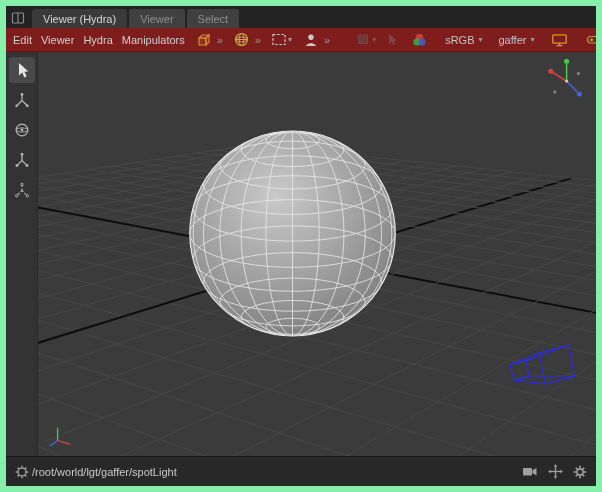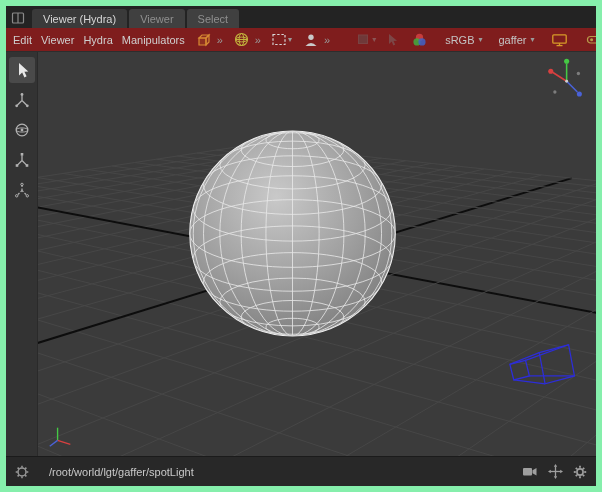--- a/index.html
+++ b/index.html
@@ -26,21 +26,21 @@
   
   .main{flex:1;display:flex;min-height:0}
   .toolcol{flex:0 0 32px;background:#333;border-right:1px solid #2a2a2a;
            display:flex;flex-direction:column;align-items:center;padding-top:5px;gap:4px}
   .tool{width:26px;height:26px;display:flex;align-items:center;justify-content:center;border-radius:3px;cursor:pointer}
   .tool.selected{background:#4a4a4a}
   .viewport{flex:1;background:#3b3b3b;overflow:hidden;position:relative;cursor:crosshair}
   .viewport svg{display:block;width:100%;height:100%}
   
   .statusbar{flex:0 0 30px;background:#282828;border-top:1px solid #1b1b1b;
-             display:flex;align-items:center;padding:0 9px;gap:20px}
+             display:flex;align-items:center;padding:0 9px;gap:3px}
   .path{font-size:11px;color:#c9c9c9;cursor:text}
   .sbicons{margin-left:auto;display:flex;align-items:center;gap:10px}
   .sbicon{display:flex;align-items:center;justify-content:center;cursor:pointer}
 </style>
 </head>
 <body>
 
 <div class="window">
 
   <div class="tabbar">

